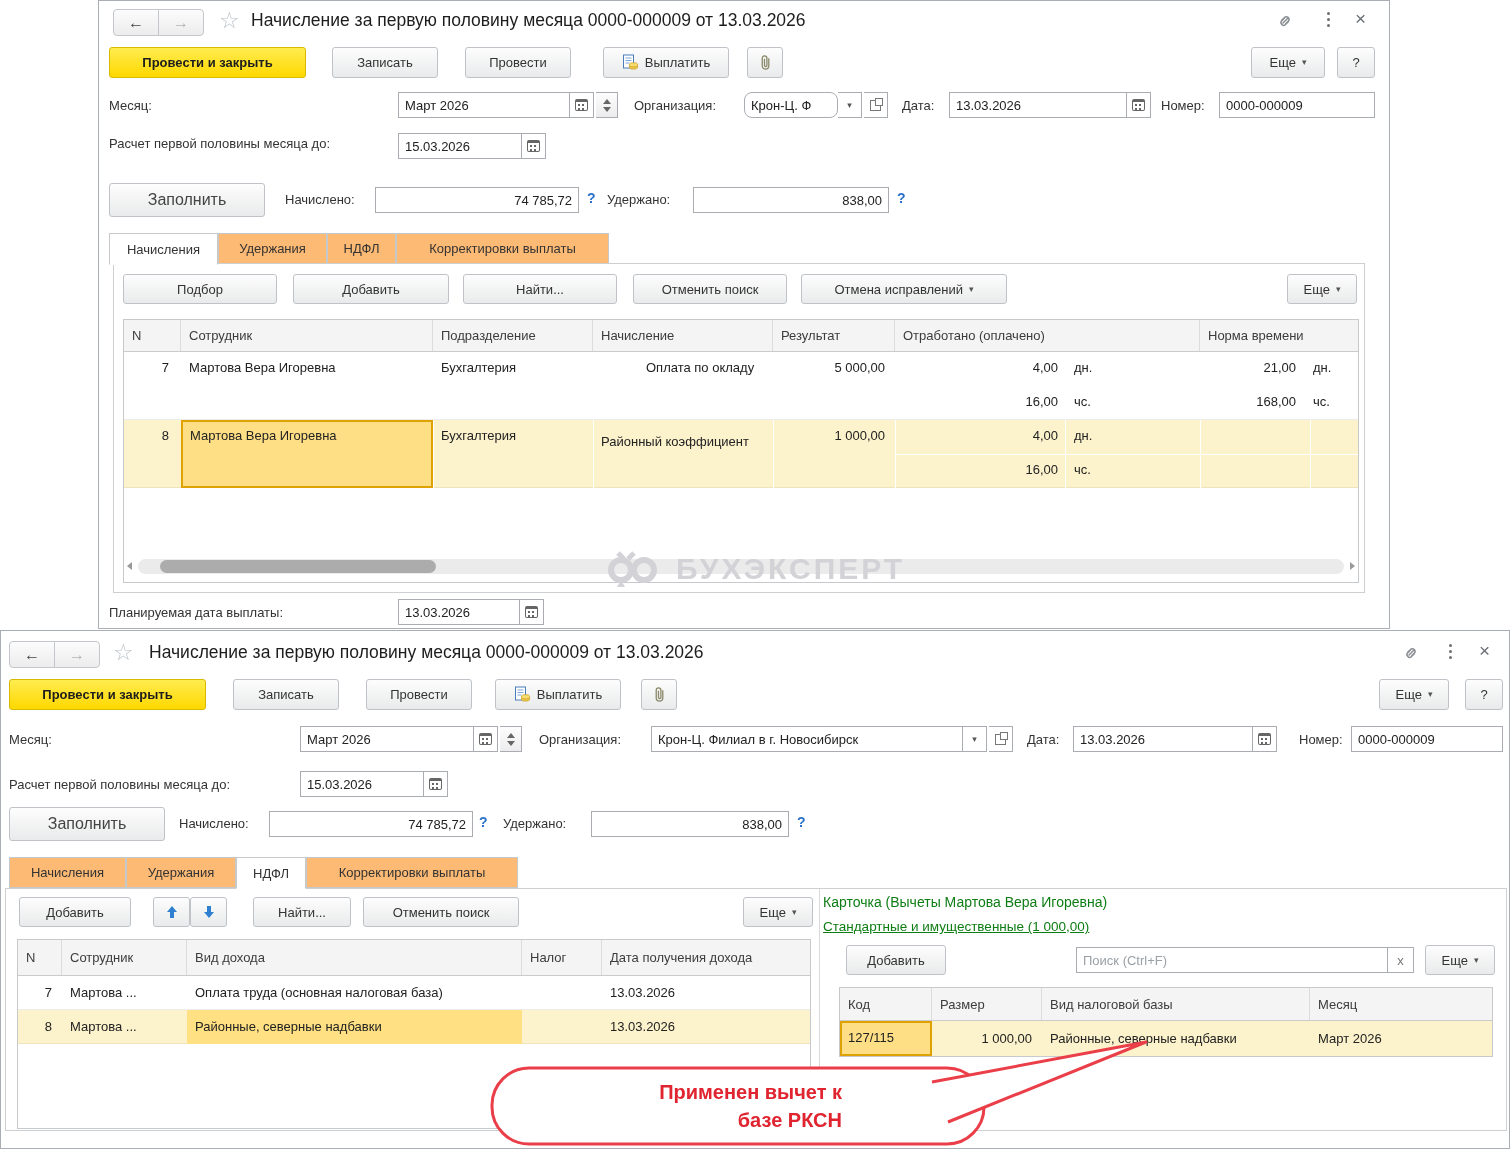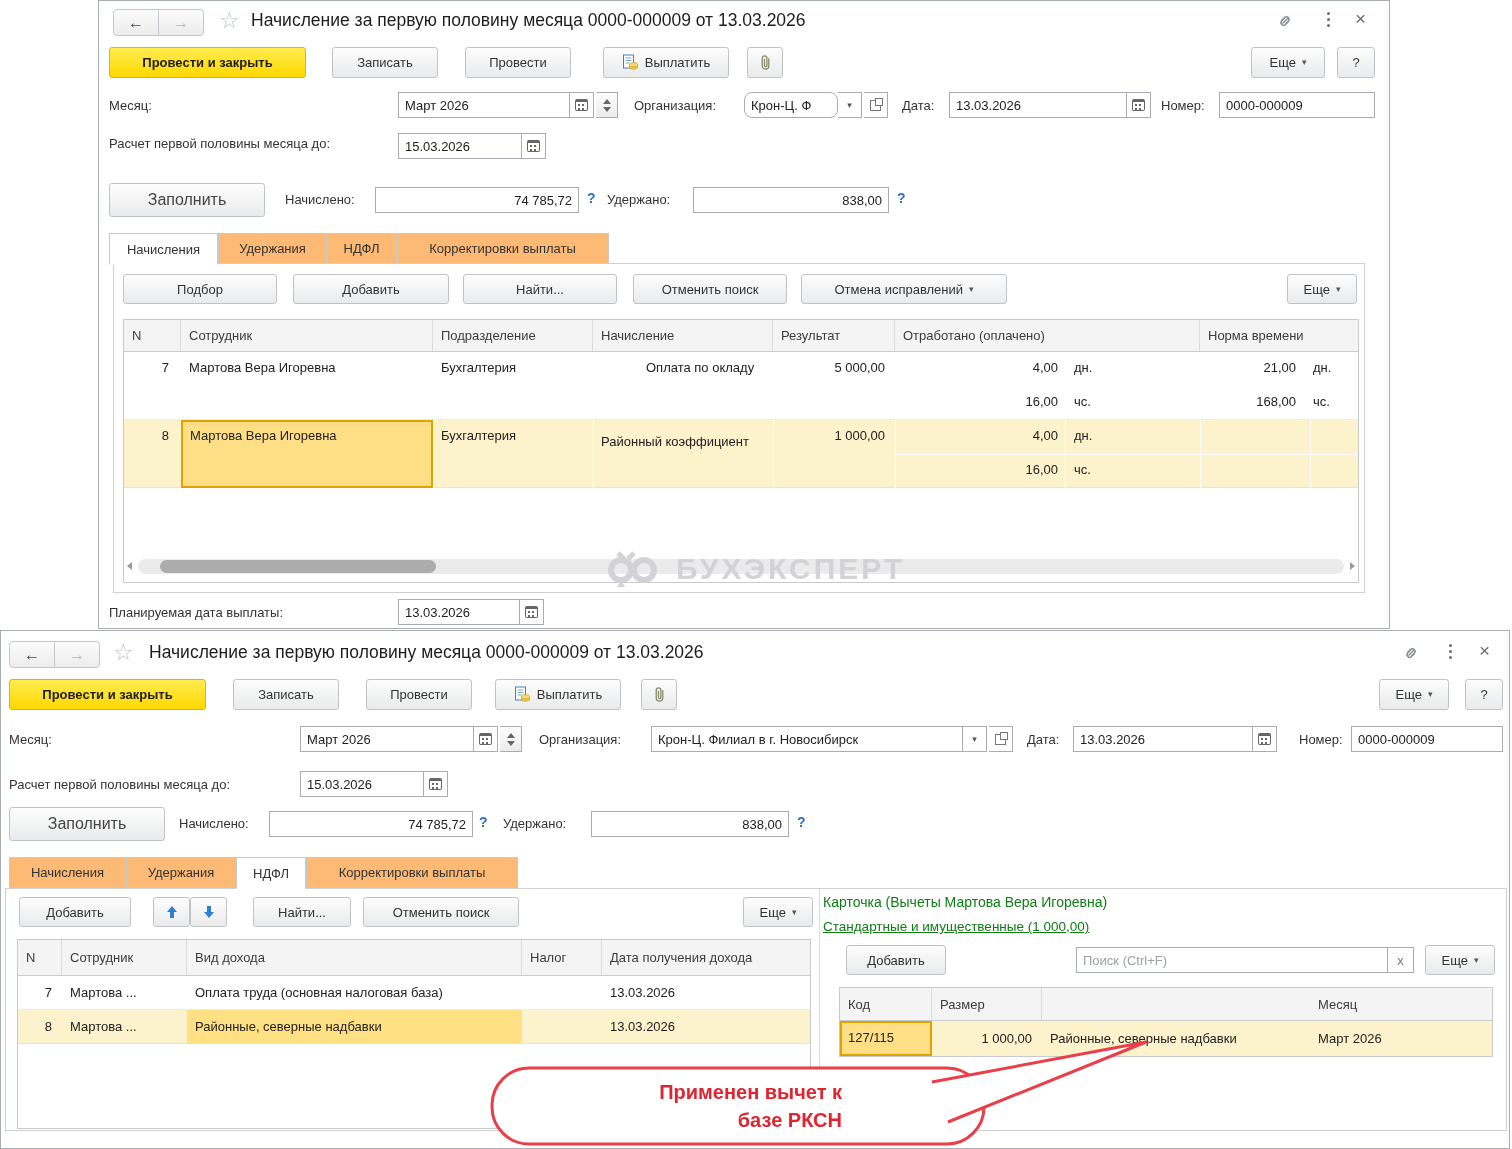--- a/index.html
+++ b/index.html
@@ -433,20 +433,21 @@
       </div>
     <div class="btn" style="left:1424px; top:314px; width:70px; height:30px;">
         <span>Еще</span>
         <span class="caret">▾</span>
       </div>
 
     <div class="abs" style="left:838px; top:356px; width:654px; height:70px; border:1px solid #C6CACD; background:#737373;padding-left:41px;">
       <div class="thead" style="left:0; top:0; width:652px; height:33px;">
         <div class="hcell" style="left:0; width:92px;">Код</div>
         <div class="hcell" style="left:92px; width:110px;">Размер</div>
+        <div class="hcell" style="left:202px; width:268px;">Вид налоговой базы</div>
         <div class="hcell" style="left:470px; width:182px; border-right:none;">Месяц</div>
       </div>
       <div class="abs yellow-row" style="left:0; top:33px; width:652px; height:35px;">
         <div class="abs selcell" style="left:0; top:0; width:92px; height:35px;">
           <div class="cell" style="left:6px; top:7px; width:80px;">127/115</div>
         </div>
         <div class="cell" style="left:92px; top:10px; width:100px; text-align:right;">1 000,00</div>
         <div class="cell" style="left:210px; top:10px; width:256px;">Районные, северные надбавки</div>
         <div class="cell" style="left:478px; top:10px; width:170px;">Март 2026</div>
       </div>

